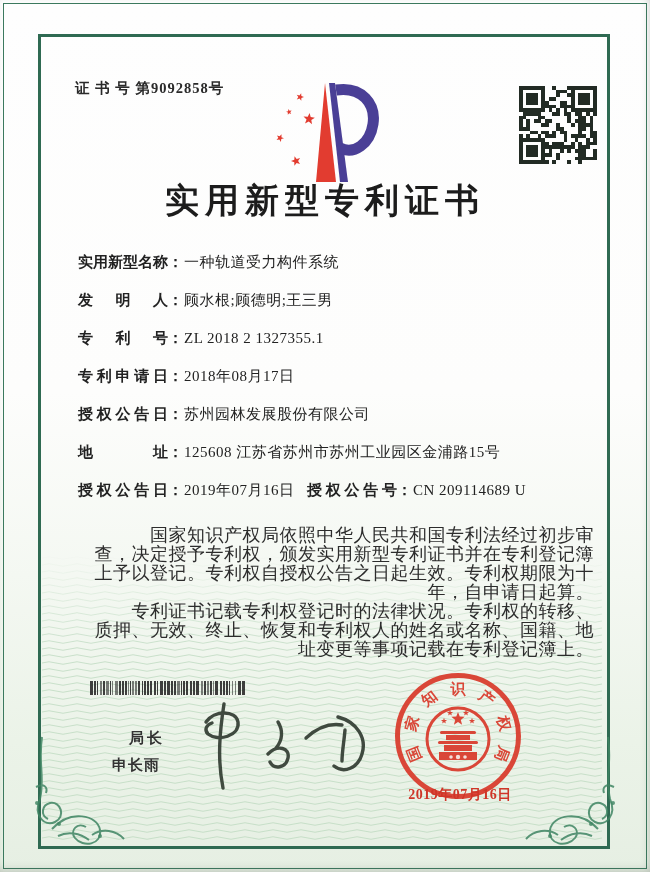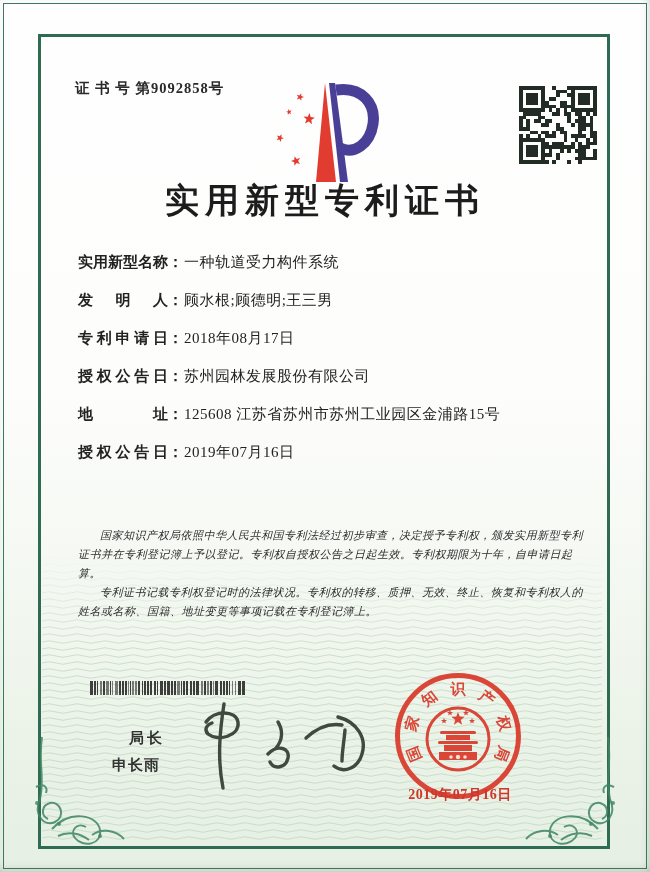--- a/index.html
+++ b/index.html
@@ -29,21 +29,21 @@
     font-size:34px; font-weight:bold; color:#1c1c1c; letter-spacing:6px; }
 
   .fields { position:absolute; left:78px; top:253px; width:520px; font-size:15px; color:#222; }
   .frow { height:38px; position:relative; white-space:nowrap; }
   .flabel { display:inline-block; width:90px; text-align:justify; text-align-last:justify; font-weight:600; }
   .fcolon { display:inline-block; width:16px; font-weight:600; }
   .fvalue { letter-spacing:0.5px; font-weight:500;margin-top:36px; }
   .field2 { position:absolute; left:229px; top:0; }
 
   .body-text { position:absolute; left:78px; top:526px; width:516px;
-    font-size:11px; line-height:19px; font-style:italic; color:#2c2c2c; }
+    font-size:18px; line-height:19px; color:#2c2c2c;text-align:right; }
   .body-text p { text-indent:2em; letter-spacing:0.5px; }
 
   .barcode { position:absolute; left:90px; top:681px; }
 
   .director-title { position:absolute; left:112px; top:729px; font-size:15px; letter-spacing:3px; color:#333;
     font-family:"Liberation Sans","DejaVu Sans",sans-serif; font-weight:600;margin-left:17px; }
   .director-name  { position:absolute; left:112px; top:756px; font-size:15px; letter-spacing:1px; color:#333;
     font-family:"Liberation Sans","DejaVu Sans",sans-serif; font-weight:600; }
 
   .signature { position:absolute; left:190px; top:696px; }
@@ -372,31 +372,37 @@
   <div class="title">实用新型专利证书</div>
 
   <div class="fields">
     <div class="frow">
       <span class="flabel">实用新型名称</span><span class="fcolon">：</span><span class="fvalue">一种轨道受力构件系统</span>
     </div>
     <div class="frow">
       <span class="flabel">发明人</span><span class="fcolon">：</span><span class="fvalue">顾水根;顾德明;王三男</span>
     </div>
     <div class="frow">
+      <span class="flabel">专利号</span><span class="fcolon">：</span><span class="fvalue">ZL 2018 2 1327355.1</span>
+    </div>
+    <div class="frow">
       <span class="flabel">专利申请日</span><span class="fcolon">：</span><span class="fvalue">2018年08月17日</span>
     </div>
     <div class="frow">
       <span class="flabel">授权公告日</span><span class="fcolon">：</span><span class="fvalue">苏州园林发展股份有限公司</span>
     </div>
     <div class="frow">
       <span class="flabel">地址</span><span class="fcolon">：</span><span class="fvalue">125608 江苏省苏州市苏州工业园区金浦路15号</span>
     </div>
     <div class="frow">
       <span>
         <span class="flabel">授权公告日</span><span class="fcolon">：</span><span class="fvalue">2019年07月16日</span>
+      </span>
+      <span class="field2">
+        <span class="flabel">授权公告号</span><span class="fcolon">：</span><span class="fvalue">CN 209114689 U</span>
       </span>
     </div>
   </div>
 
   <div class="body-text">
     <p>国家知识产权局依照中华人民共和国专利法经过初步审查，决定授予专利权，颁发实用新型专利证书并在专利登记簿上予以登记。专利权自授权公告之日起生效。专利权期限为十年，自申请日起算。</p>
     <p>专利证书记载专利权登记时的法律状况。专利权的转移、质押、无效、终止、恢复和专利权人的姓名或名称、国籍、地址变更等事项记载在专利登记簿上。</p>
   </div>
 
   <svg class="barcode" id="barcode" width="160" height="14">

